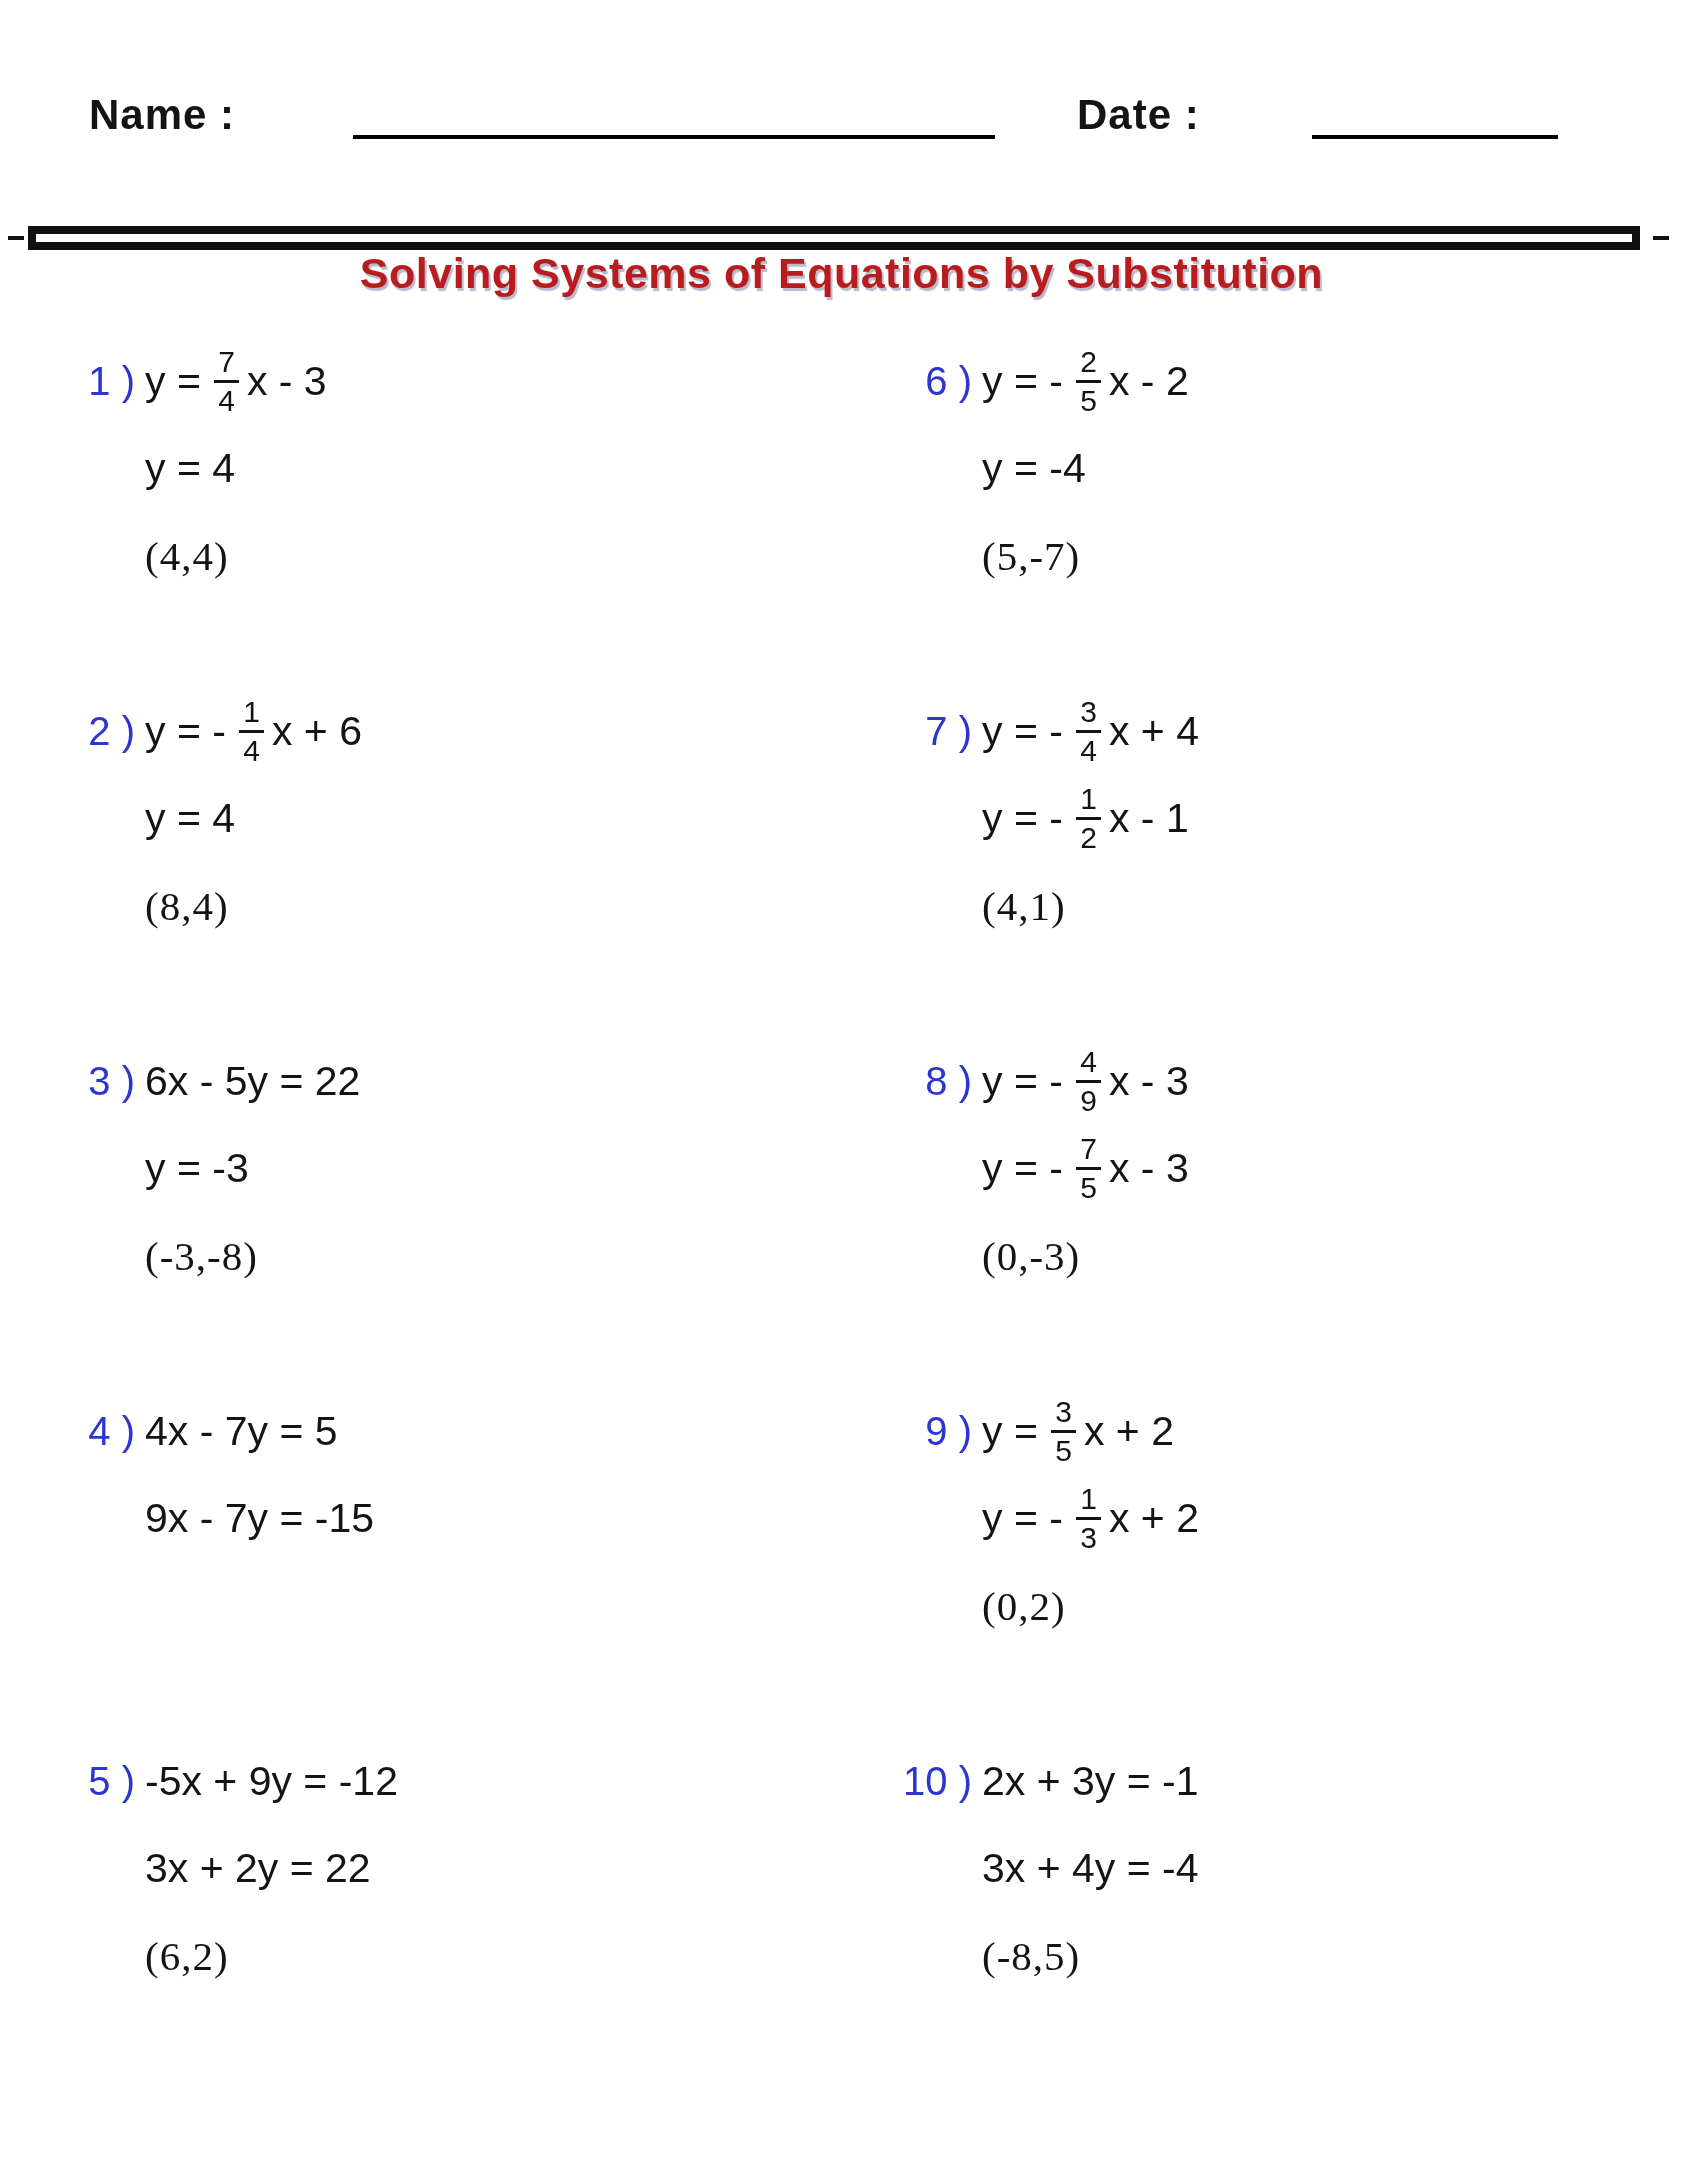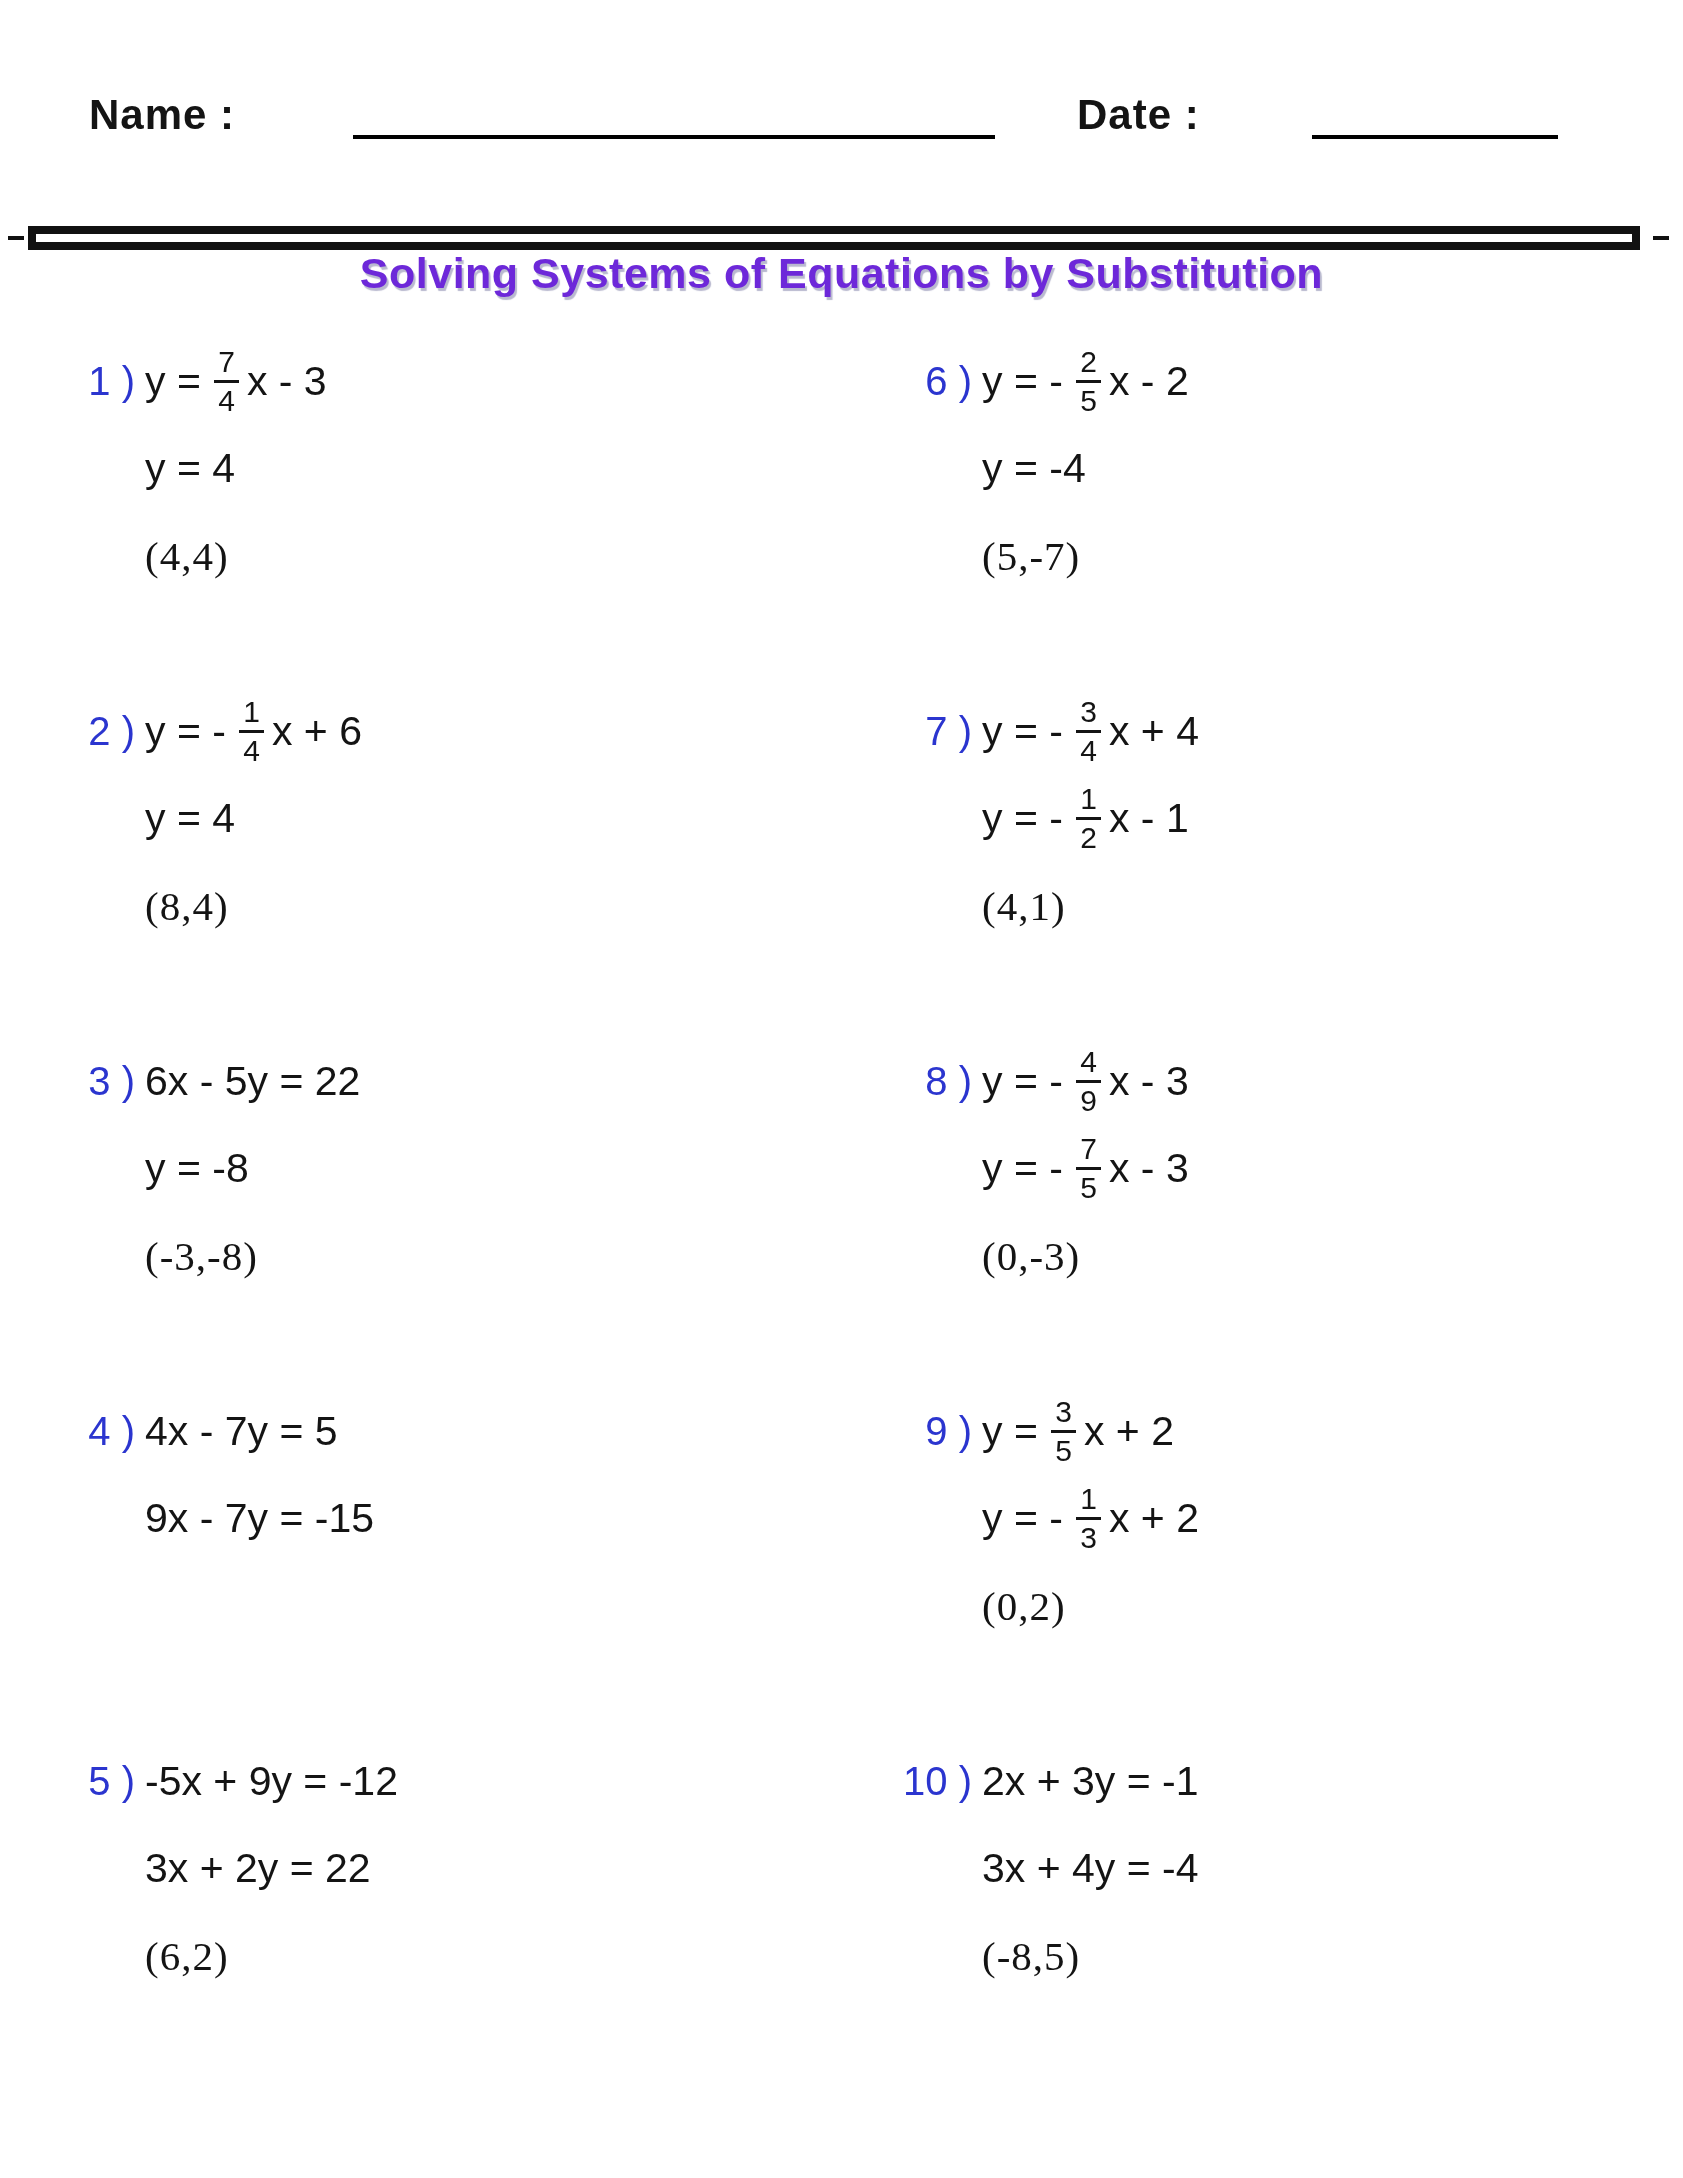--- a/index.html
+++ b/index.html
@@ -21,21 +21,21 @@
   .divider .bar{
     position:absolute;left:28px;right:43px;top:0;height:24px;
     box-sizing:border-box;border:8px solid #111;background:#fff;
   }
   .divider .dash{position:absolute;top:10px;width:16px;height:4px;background:#111;}
   .dash-left{left:8px;}
   .dash-right{right:14px;}
   
   .title{
     margin:14px 0 0 0;text-align:center;
-    font-size:43px;font-weight:bold;color:#6d28d9;
+    font-size:43px;font-weight:bold;color:#b91c1c;
     text-shadow:2px 3px 1px #b9b9cf;
     letter-spacing:0.5px;
   }
   
   .problems{display:flex;margin-top:40px;padding-left:84px;}
   .pcol{display:flex;flex-direction:column;}
   .pcol-left{width:837px;}
   .pcol-right{flex:1;}
   .problem{height:350px;position:relative;}
   .line{
@@ -84,21 +84,21 @@
           <div class="line"><span class="eq"><span class="t">y = 4</span></span></div>
           <div class="line answer">(4,4)</div>
         </div>
         <div class="problem">
           <div class="line"><span class="p-num">2 )</span><span class="eq"><span class="t">y = - </span><span class="frac"><span class="fn">1</span><span class="fd">4</span></span><span class="t">x + 6</span></span></div>
           <div class="line"><span class="eq"><span class="t">y = 4</span></span></div>
           <div class="line answer">(8,4)</div>
         </div>
         <div class="problem">
           <div class="line"><span class="p-num">3 )</span><span class="eq"><span class="t">6x - 5y = 22</span></span></div>
-          <div class="line"><span class="eq"><span class="t">y = -8</span></span></div>
+          <div class="line"><span class="eq"><span class="t">y = -3</span></span></div>
           <div class="line answer">(-3,-8)</div>
         </div>
         <div class="problem">
           <div class="line"><span class="p-num">4 )</span><span class="eq"><span class="t">4x - 7y = 5</span></span></div>
           <div class="line"><span class="eq"><span class="t">9x - 7y = -15</span></span></div>
         </div>
         <div class="problem">
           <div class="line"><span class="p-num">5 )</span><span class="eq"><span class="t">-5x + 9y = -12</span></span></div>
           <div class="line"><span class="eq"><span class="t">3x + 2y = 22</span></span></div>
           <div class="line answer">(6,2)</div>

